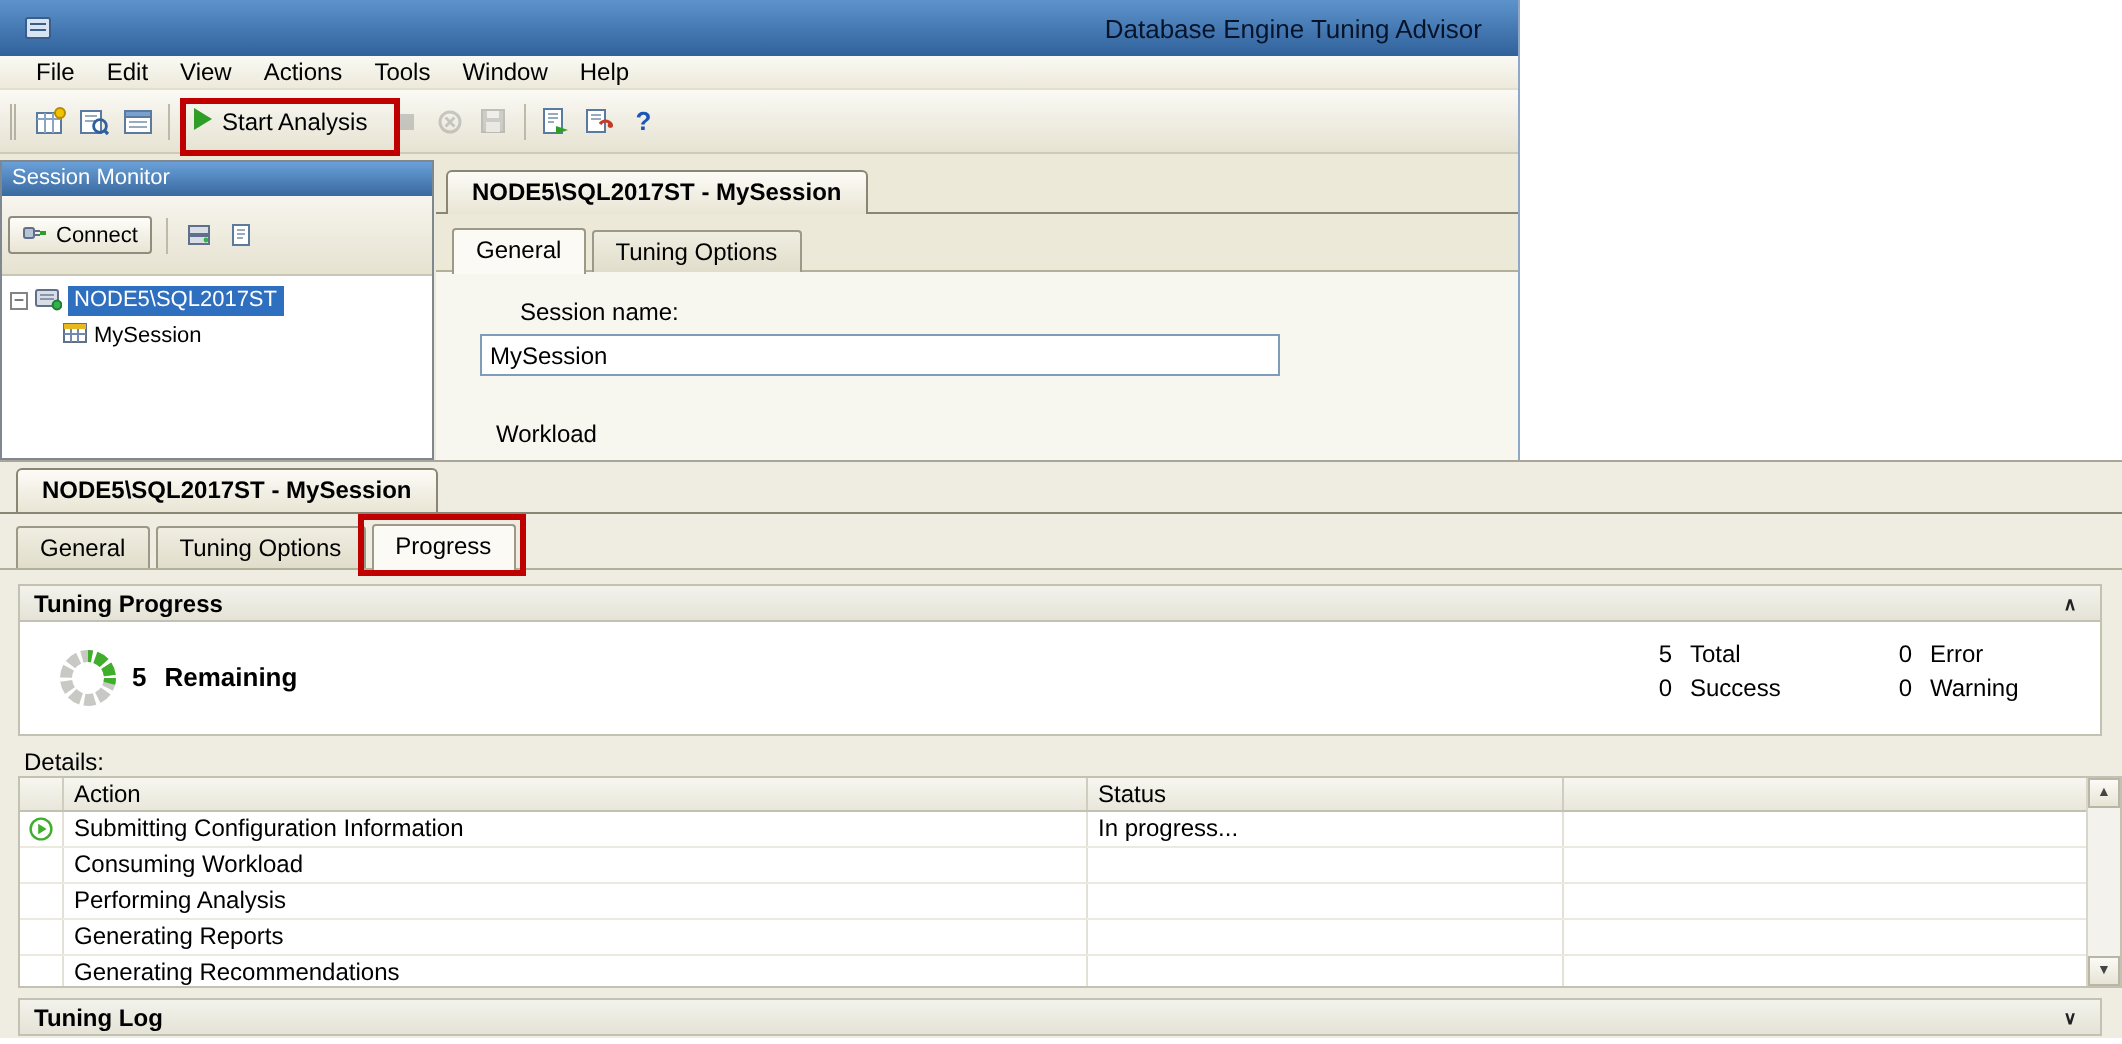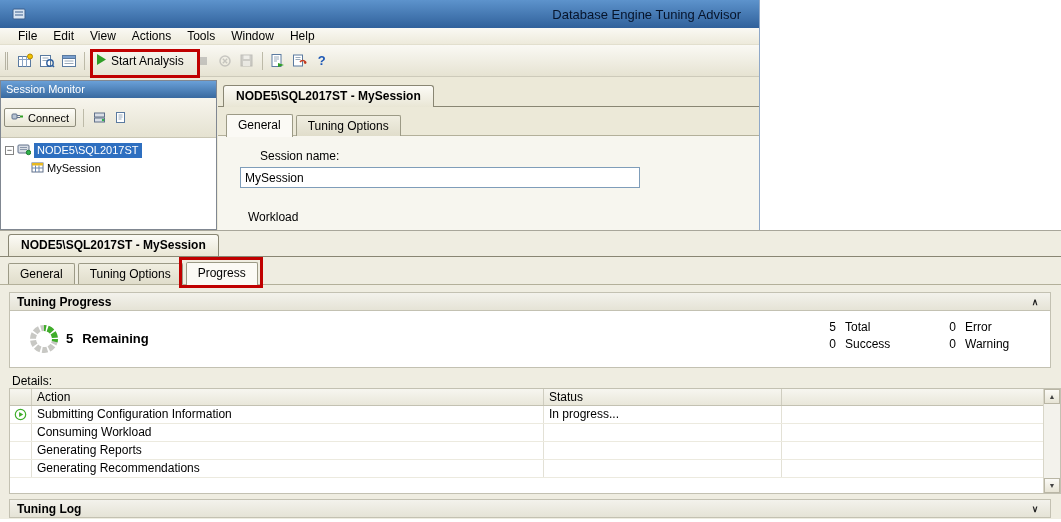--- a/index.html
+++ b/index.html
@@ -335,20 +335,26 @@
         <span class="cell c3"></span>
       </div>
       <div class="dt-row">
         <span class="cell c0"></span>
         <span class="cell c1">Consuming Workload</span>
         <span class="cell c2"></span>
         <span class="cell c3"></span>
       </div>
       <div class="dt-row">
         <span class="cell c0"></span>
+        <span class="cell c1">Performing Analysis</span>
+        <span class="cell c2"></span>
+        <span class="cell c3"></span>
+      </div>
+      <div class="dt-row">
+        <span class="cell c0"></span>
         <span class="cell c1">Generating Reports</span>
         <span class="cell c2"></span>
         <span class="cell c3"></span>
       </div>
       <div class="dt-row">
         <span class="cell c0"></span>
         <span class="cell c1">Generating Recommendations</span>
         <span class="cell c2"></span>
         <span class="cell c3"></span>
       </div>

